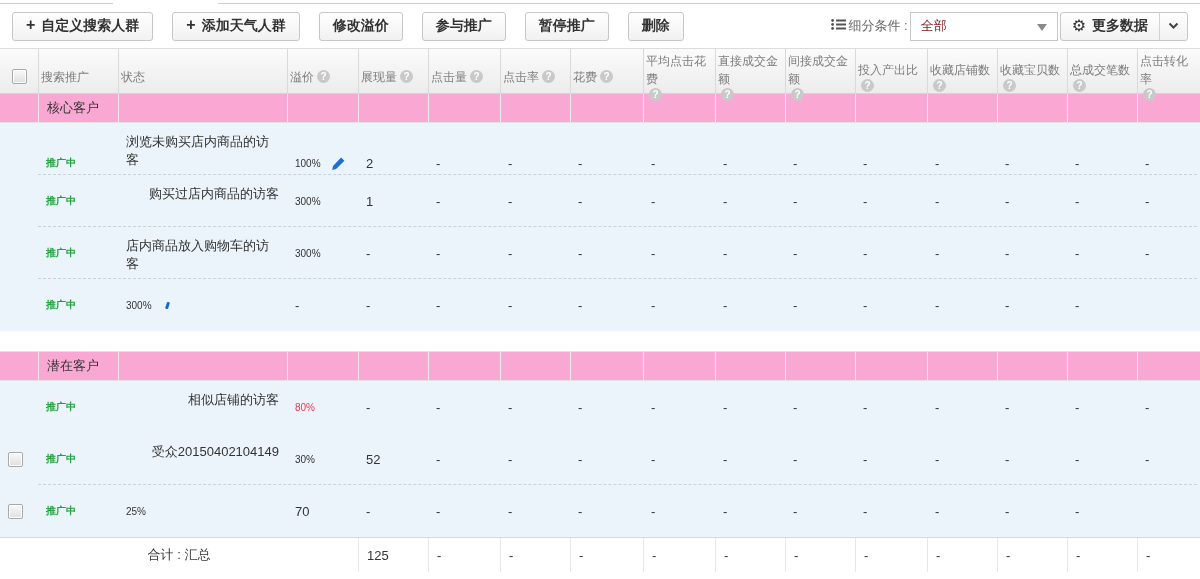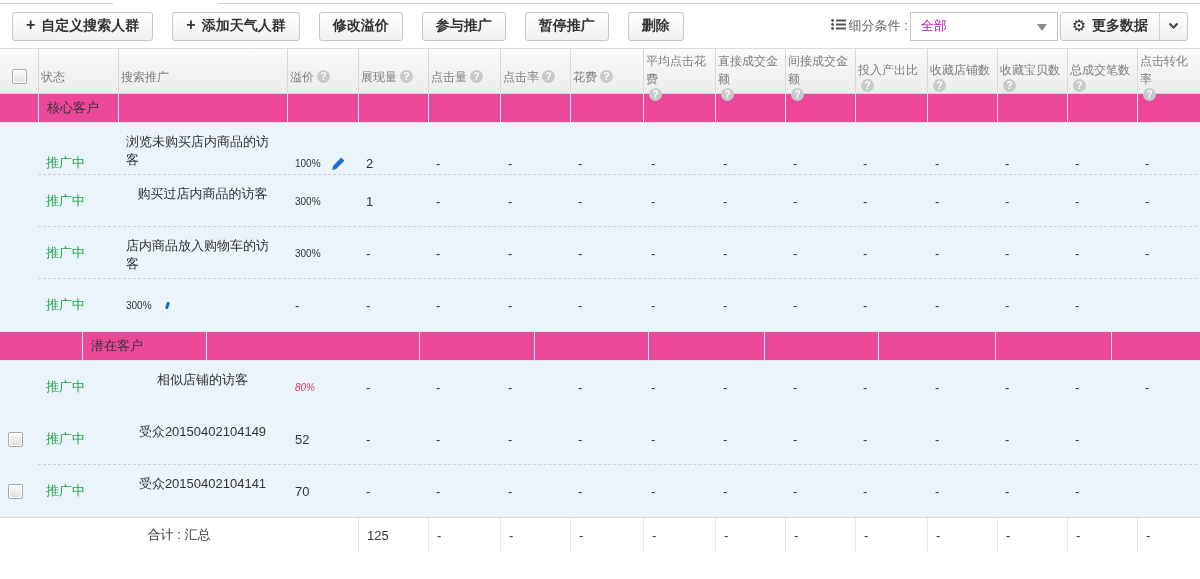--- a/index.html
+++ b/index.html
@@ -18,56 +18,56 @@
   
   .toolbar{display:flex;align-items:center;height:44px;box-sizing:border-box;padding:0 12px;}
   .tb-left{display:flex;gap:19px;align-items:center;}
   .btn{display:inline-flex;align-items:center;gap:6px;height:29px;padding:0 13px;
        border:1px solid #c7c7c7;border-radius:3px;background:linear-gradient(#ffffff,#f1f1f1);
        font-family:inherit;font-size:14px;font-weight:bold;color:#333;cursor:pointer;}
   .btn .plus{font-size:16px;font-weight:bold;line-height:1;position:relative;top:-1px;}
   .tb-right{margin-left:auto;display:flex;align-items:center;gap:2px;}
   .filter-label{color:#666;font-size:13px;}
   .select{width:148px;height:29px;box-sizing:border-box;border:1px solid #c7c7c7;background:#fff;
-          display:flex;align-items:center;padding:0 10px;font-size:13px;color:#a21caf;cursor:pointer;}
+          display:flex;align-items:center;padding:0 10px;font-size:13px;color:#7f1d1d;cursor:pointer;}
   .select .caret{margin-left:auto;width:0;height:0;border:5px solid transparent;border-top:7px solid #8a8a8a;position:relative;top:4px;}
   .more-btn{display:inline-flex;align-items:stretch;height:29px;box-sizing:border-box;border:1px solid #c7c7c7;
             border-radius:3px;background:linear-gradient(#ffffff,#f1f1f1);cursor:pointer;}
   .more-main{display:flex;align-items:center;gap:6px;padding:0 11px;font-size:14px;font-weight:bold;color:#333;}
   .gear{font-size:16px;line-height:1;}
   .more-caret{width:27px;border-left:1px solid #d2d2d2;display:flex;align-items:center;justify-content:center;}
 
   
   .row{display:grid;grid-template-columns:38px 80px 169px 71px 70px 72px 70px 73px 72px 70px 70px 72px 70px 70px 70px 63px;}
   .cell{box-sizing:border-box;display:flex;align-items:center;padding:0 8px;}
 
   .thead{height:44px;background:linear-gradient(#fbfbfb,#ececec);border-top:1px solid #dcdcdc;border-bottom:1px solid #d4d4d4;color:#7d7d7d;}
   .thead .cell{border-left:1px solid #d9d9d9;flex-wrap:wrap;align-content:center;line-height:18px;padding:3px 2px;}
   .thead .cell:first-child{border-left:none;justify-content:center;}
   .q{display:inline-block;width:13px;height:13px;border-radius:50%;background:#c9c9c9;color:#fff;
      font-size:10px;line-height:13px;text-align:center;font-weight:bold;margin-left:3px;flex:none;}
 
   .cb{display:inline-block;width:13px;height:13px;border:1px solid #a8a8a8;border-radius:2px;
       background:linear-gradient(#fafafa,#dfdfdf);box-shadow:inset 0 0 0 1px #fff;cursor:pointer;}
 
-  .grow{height:28px;background:#ec4899;border-bottom:1px solid #e3e3e3;}
-  .grow.gap{margin-top:0;border-top:1px solid #e3e3e3;gap:44px;}
+  .grow{height:28px;background:#f9a8d4;border-bottom:1px solid #e3e3e3;}
+  .grow.gap{margin-top:20px;border-top:1px solid #e3e3e3;}
   .grow .cell{border-left:1px solid #ececec;font-size:13px;color:#333;}
   .grow .cell:first-child{border-left:none;}
 
   .drow{height:52px;background:var(--rowblue);position:relative;}
   .drow .cell{font-size:13px;}
-  .status{color:var(--green);font-weight:normal;font-size:13px;}
-  .name-cell{flex-direction:column;align-items:center;justify-content:flex-start;padding-top:10px;gap:20px;}
+  .status{color:var(--green);font-weight:bold;font-size:10px;}
+  .name-cell{flex-direction:column;align-items:flex-end;justify-content:flex-start;padding-top:10px;gap:20px;}
   .controls{display:flex;gap:7px;align-items:center;}
   .pause{display:inline-flex;gap:3px;cursor:pointer;}
   .pause i{width:4px;height:12px;background:var(--blue);border-radius:1px;}
   .chart-ic,.pencil{cursor:pointer;display:inline-flex;}
   .prem-cell .v{font-size:10px;}
-  .prem-cell .red{color:var(--red);font-style:italic;}
+  .prem-cell .red{color:var(--red);}
   .pencil{margin-left:10px;}
   .stray{width:3px;height:7px;background:var(--blue);border-radius:1px;transform:rotate(18deg);margin-left:14px;}
   .dash-sep{position:absolute;left:38px;right:3px;bottom:0;border-bottom:1px dashed #c9d2d9;}
 
   .frow{height:34px;background:#fff;border-top:1px solid #d9d9d9;}
   .frow .label-cell{grid-column:1/5;justify-content:center;font-size:13px;color:#333;}
   .frow .cell{border-left:1px solid #e8e8e8;font-size:13px;}
   .frow .label-cell{border-left:none;}
 </style>
 </head>
@@ -130,24 +130,24 @@
         </div>
       </div>
     </div>
   </div>
 
   <div class="row thead" id="header-row">
       <div class="cell cb-cell">
         <span class="cb"></span>
       </div>
       <div class="cell hcell">
+        <span>搜索推广</span>
+      </div>
+      <div class="cell hcell">
         <span>状态</span>
-      </div>
-      <div class="cell hcell">
-        <span>搜索推广</span>
       </div>
       <div class="cell hcell">
         <span>溢价</span>
         <span class="q">?</span>
       </div>
       <div class="cell hcell">
         <span>展现量</span>
         <span class="q">?</span>
       </div>
       <div class="cell hcell">
@@ -498,20 +498,23 @@
       <div class="row drow">
         <div class="cell cb-cell">
           <span class="cb"></span>
         </div>
         <div class="cell">
           <span class="status">推广中</span>
         </div>
         <div class="cell name-cell">
           <span>受众20150402104149</span>
         </div>
+        <div class="cell prem-cell">
+          <span class="v">30%</span>
+        </div>
         <div class="cell val">
           <span>52</span>
         </div>
         <div class="cell val">
           <span>-</span>
         </div>
         <div class="cell val">
           <span>-</span>
         </div>
         <div class="cell val">
@@ -543,22 +546,22 @@
         </div>
         <div class="dash-sep"></div>
       </div>
       <div class="row drow">
         <div class="cell cb-cell">
           <span class="cb"></span>
         </div>
         <div class="cell">
           <span class="status">推广中</span>
         </div>
-        <div class="cell name-cell">
-          <span>受众20150402104141</span>
+        <div class="cell prem-cell">
+          <span class="v">25%</span>
         </div>
         <div class="cell val">
           <span>70</span>
         </div>
         <div class="cell val">
           <span>-</span>
         </div>
         <div class="cell val">
           <span>-</span>
         </div>

